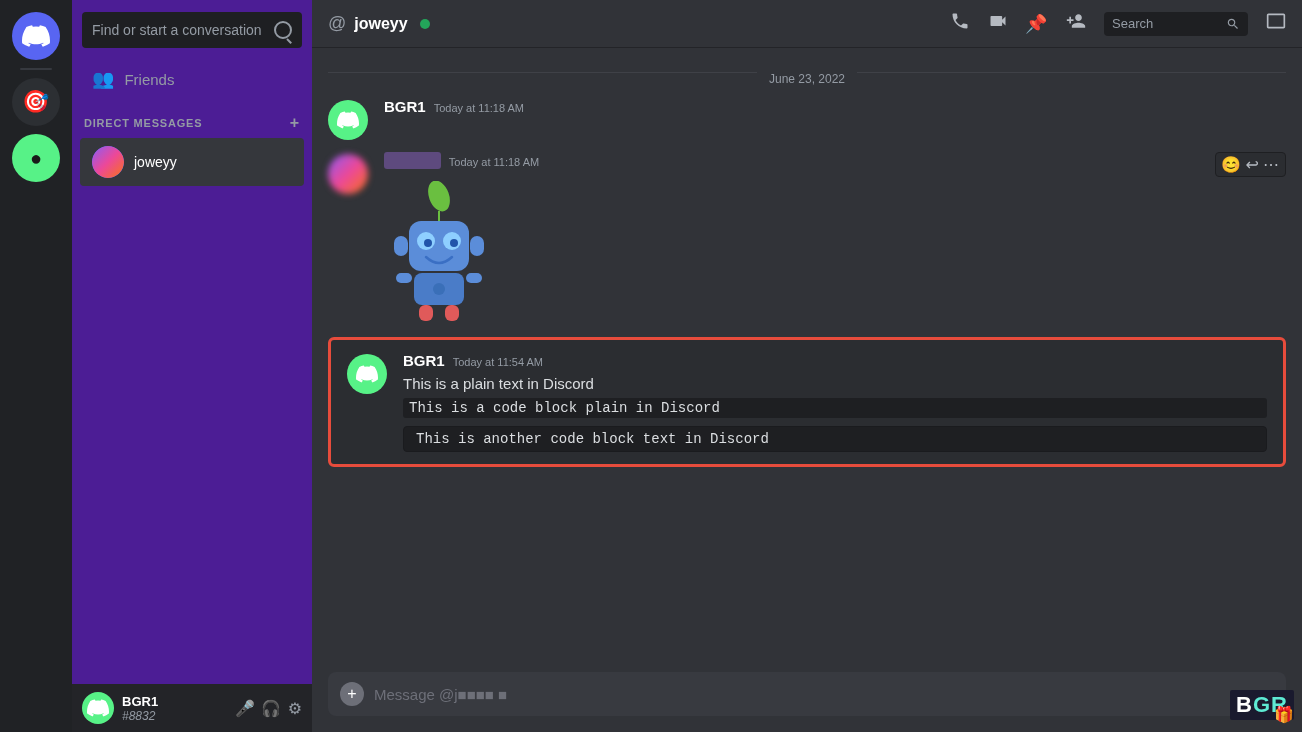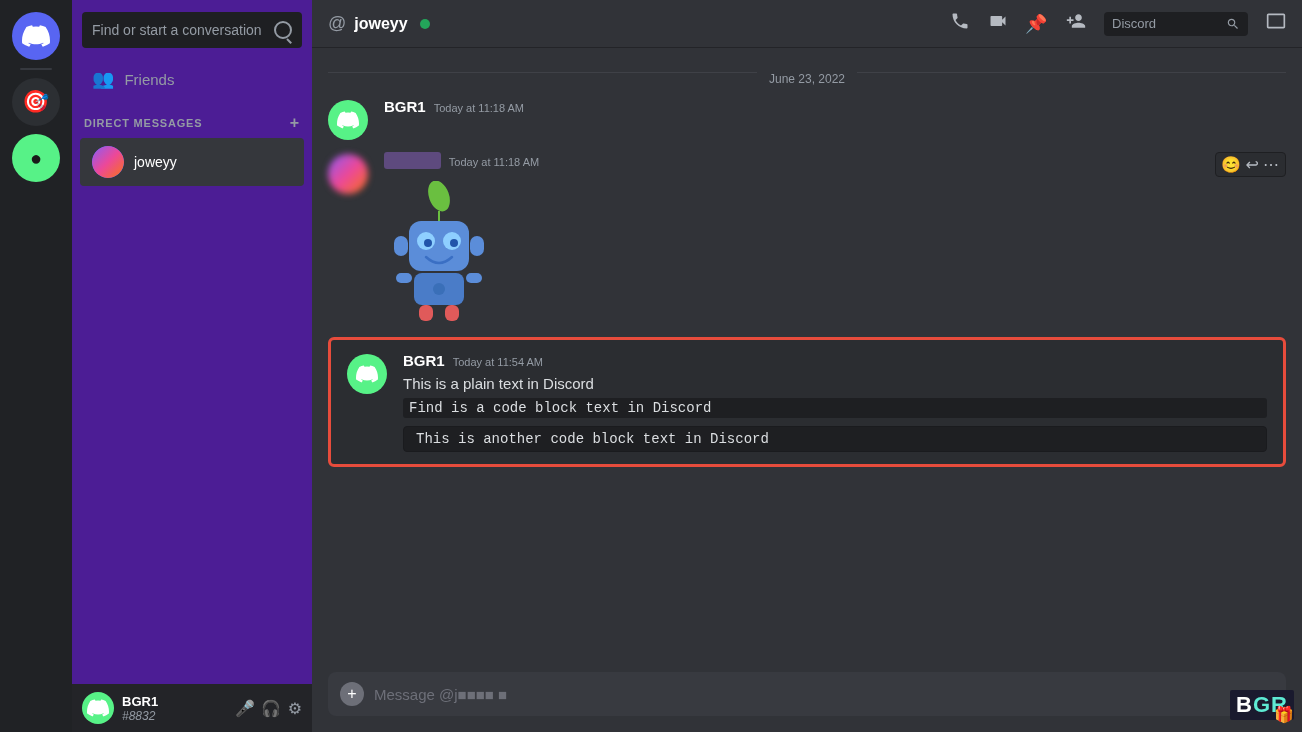--- a/index.html
+++ b/index.html
@@ -444,21 +444,21 @@
             <path d="M17 10.5V7c0-.55-.45-1-1-1H4c-.55 0-1 .45-1 1v10c0 .55.45 1 1 1h12c.55 0 1-.45 1-1v-3.5l4 4v-11l-4 4z"></path>
           </svg>
       </span>
       <span>📌</span>
       <span>
         <svg width="20" height="20" viewBox="0 0 24 24" fill="#b5bac1">
             <path d="M15 12c2.21 0 4-1.79 4-4s-1.79-4-4-4-4 1.79-4 4 1.79 4 4 4zm-9-2V7H4v3H1v2h3v3h2v-3h3v-2H6zm9 4c-2.67 0-8 1.34-8 4v2h16v-2c0-2.66-5.33-4-8-4z"></path>
           </svg>
       </span>
       <div class="header-search">
-        <span>Discord</span>
+        <span>Search</span>
         <svg width="14" height="14" viewBox="0 0 24 24" fill="#949ba4" style="margin-left:auto;">
             <path d="M15.5 14h-.79l-.28-.27C15.41 12.59 16 11.11 16 9.5 16 5.91 13.09 3 9.5 3S3 5.91 3 9.5 5.91 16 9.5 16c1.61 0 3.09-.59 4.23-1.57l.27.28v.79l5 4.99L20.49 19l-4.99-5zm-6 0C7.01 14 5 11.99 5 9.5S7.01 5 9.5 5 14 7.01 14 9.5 11.99 14 9.5 14z"></path>
           </svg>
       </div>
       <span>
         <svg width="20" height="20" viewBox="0 0 24 24" fill="#b5bac1">
             <path d="M21 3H3c-1.1 0-2 .9-2 2v14c0 1.1.9 2 2 2h18c1.1 0 2-.9 2-2V5c0-1.1-.9-2-2-2zm0 16H3V5h18v14z"></path>
           </svg>
       </span>
     </div>
@@ -534,21 +534,21 @@
           <svg width="22" height="22" viewBox="0 0 24 24" fill="white">
               <path d="M20.317 4.37a19.791 19.791 0 0 0-4.885-1.515.074.074 0 0 0-.079.037c-.21.375-.444.864-.608 1.25a18.27 18.27 0 0 0-5.487 0 12.64 12.64 0 0 0-.617-1.25.077.077 0 0 0-.079-.037A19.736 19.736 0 0 0 3.677 4.37a.07.07 0 0 0-.032.027C.533 9.046-.32 13.58.099 18.057.1 18.08.11 18.1.128 18.11a19.9 19.9 0 0 0 5.993 3.03.078.078 0 0 0 .084-.028c.462-.63.874-1.295 1.226-1.994a.076.076 0 0 0-.041-.106 13.107 13.107 0 0 1-1.872-.892.077.077 0 0 1-.008-.128 10.2 10.2 0 0 0 .372-.292.074.074 0 0 1 .077-.01c3.928 1.793 8.18 1.793 12.062 0a.074.074 0 0 1 .078.01c.12.098.246.198.373.292a.077.077 0 0 1-.006.127 12.299 12.299 0 0 1-1.873.892.077.077 0 0 0-.041.107c.36.698.772 1.362 1.225 1.993a.076.076 0 0 0 .084.028 19.839 19.839 0 0 0 6.002-3.03.077.077 0 0 0 .032-.054c.5-5.177-.838-9.674-3.549-13.66a.061.061 0 0 0-.031-.03z"></path>
             </svg>
         </div>
         <div class="msg-content">
           <div class="msg-header">
             <span class="msg-author">BGR1</span>
             <span class="msg-time">Today at 11:54 AM</span>
           </div>
           <div class="msg-text">This is a plain text in Discord</div>
-          <div class="code-inline" style="display:block; margin-top:4px;">Find is a code block text in Discord</div>
+          <div class="code-inline" style="display:block; margin-top:4px;">This is a code block plain in Discord</div>
           <div class="code-block-box">This is another code block text in Discord</div>
         </div>
       </div>
     </div>
 
   </div>
 
   <div class="message-input-area">
     <div class="message-input-box">
       <div class="input-plus">+</div>

